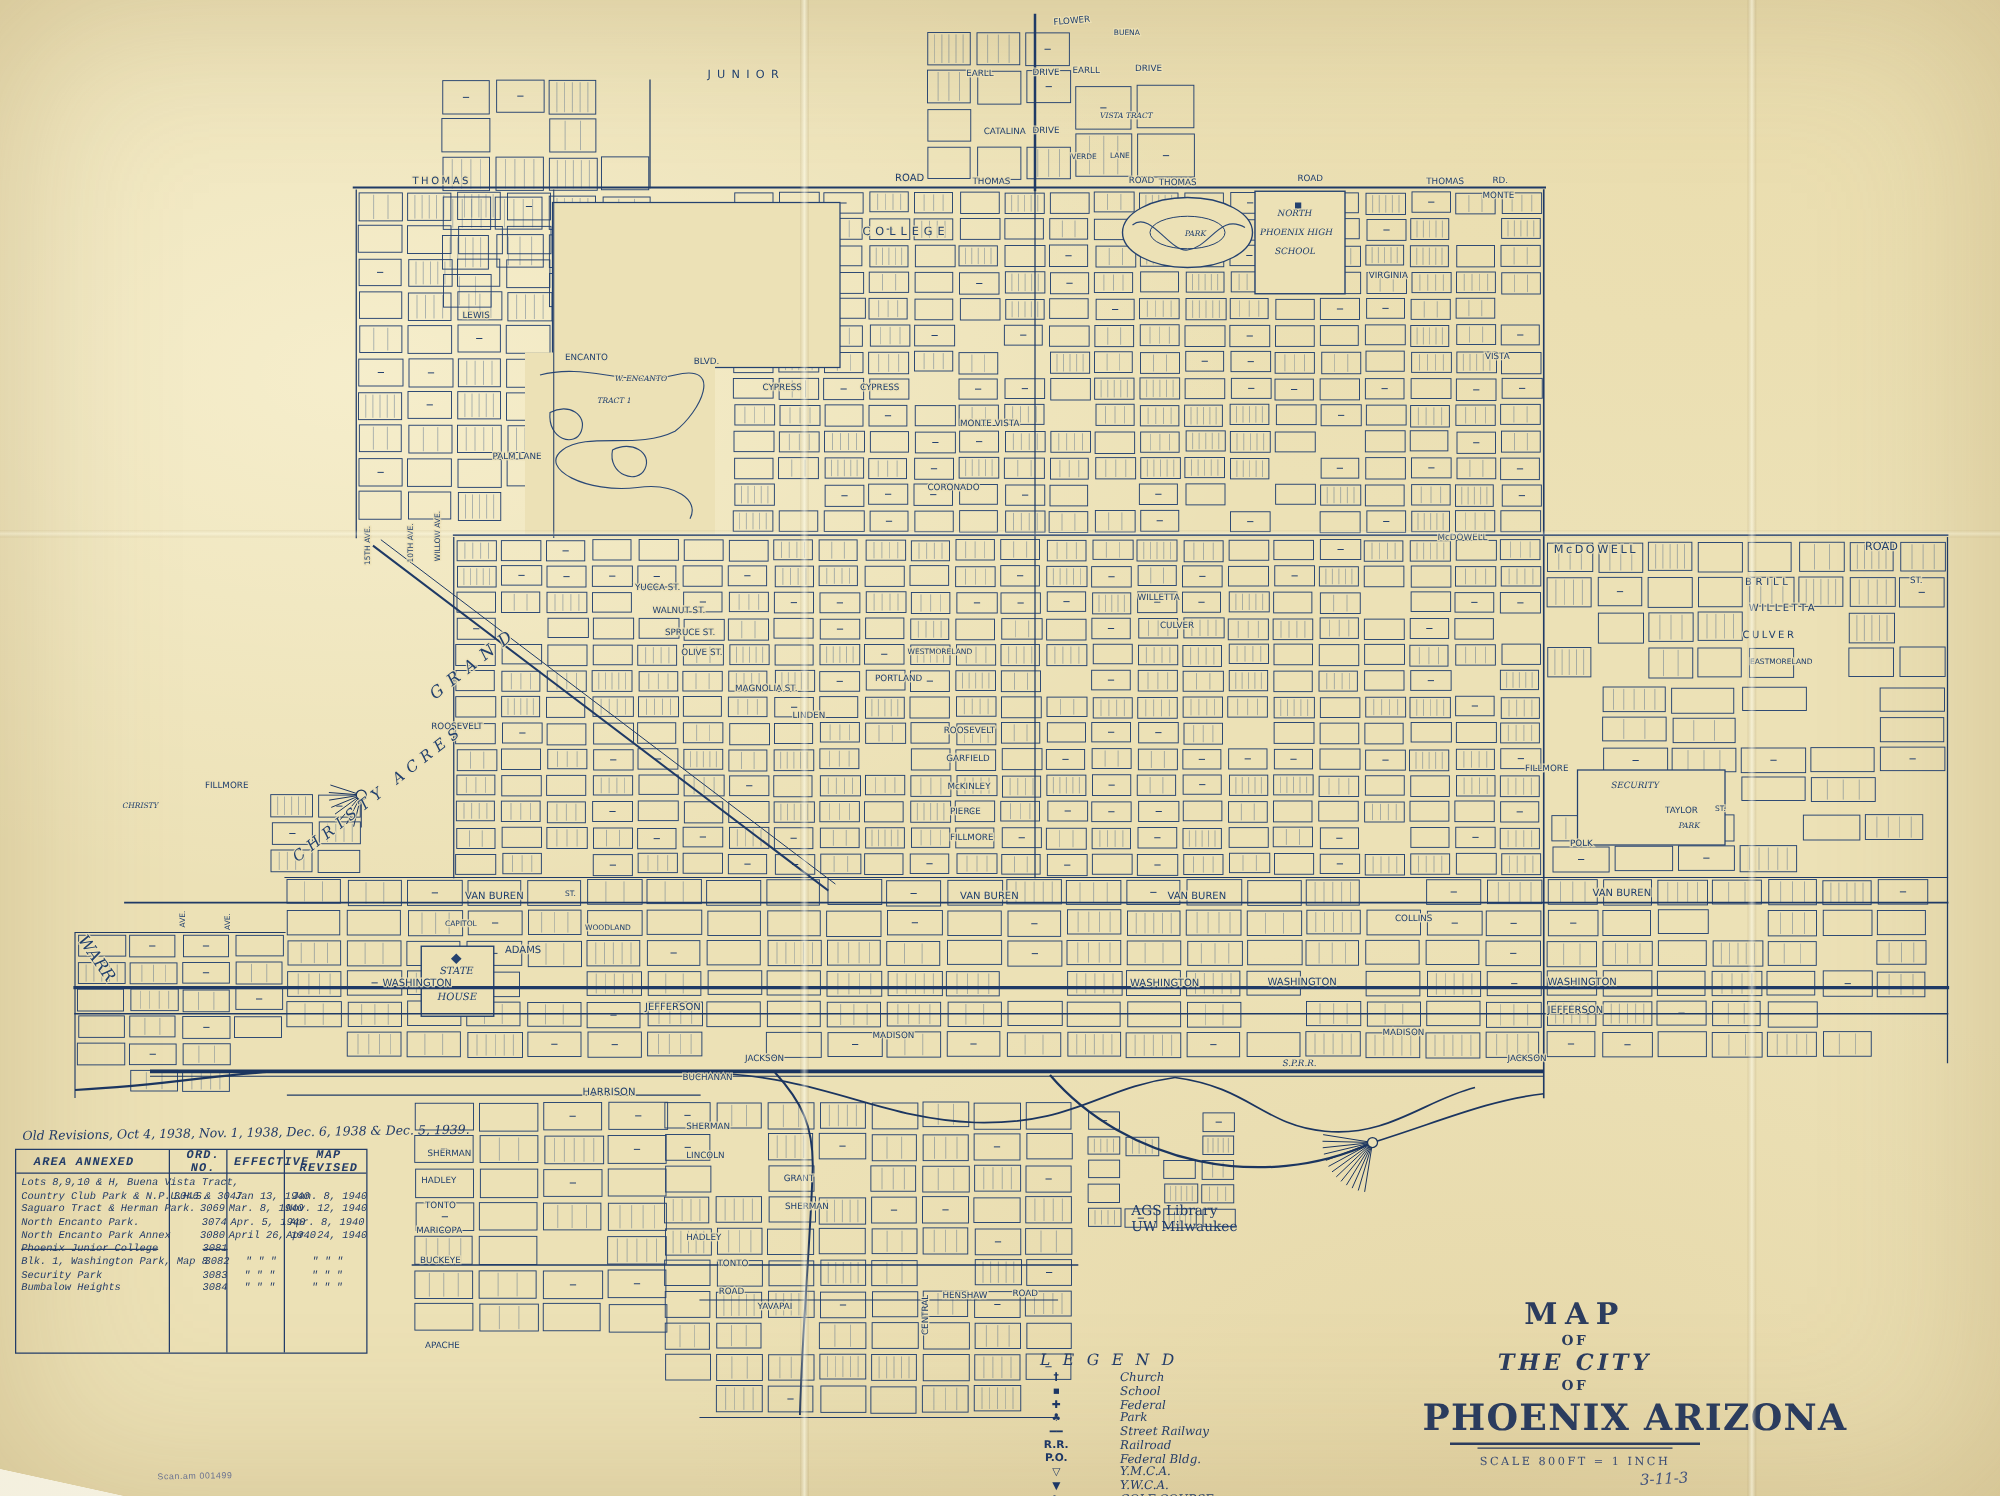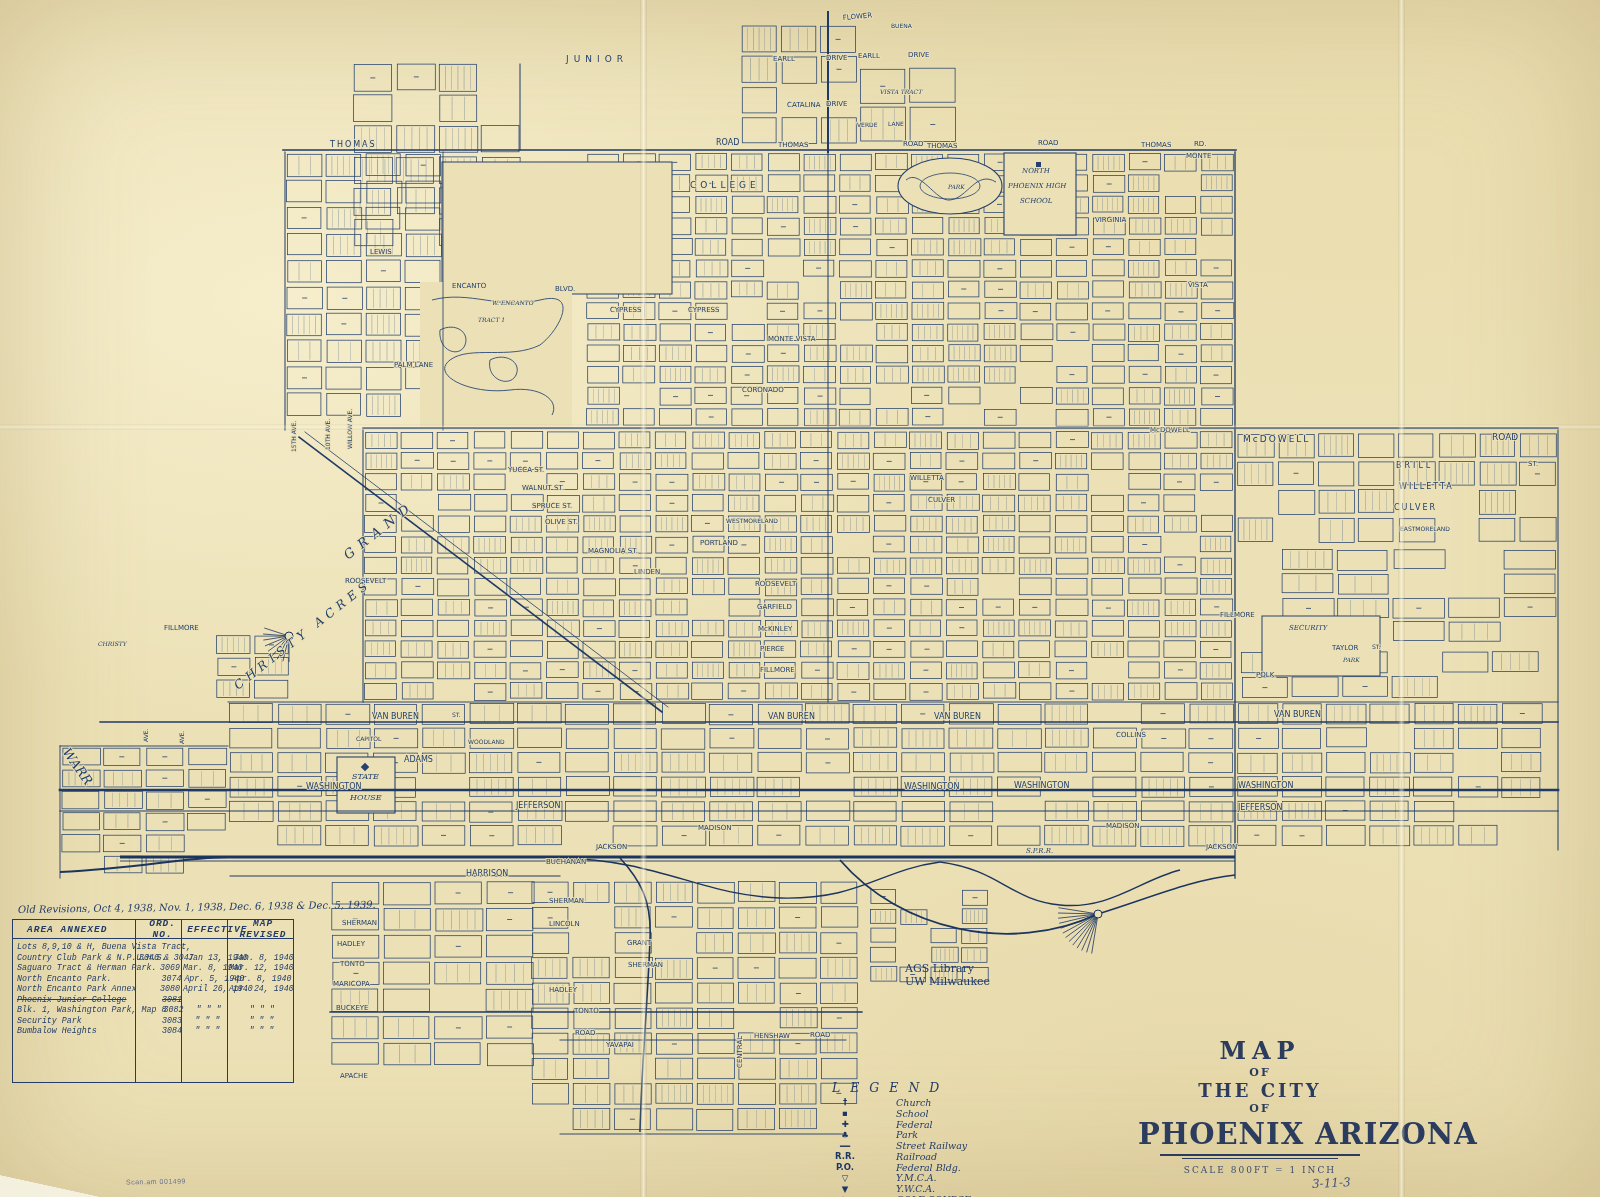--- a/index.html
+++ b/index.html
@@ -51,21 +51,21 @@
   .lg-row{display:flex;align-items:center;height:10.8px;}
   .lg-icon{width:26px;text-align:center;font-size:8.5px;font-weight:bold;
     font-family:"DejaVu Sans",sans-serif;color:#1d3765;}
   .lg-label{font-family:"DejaVu Serif",serif;font-style:italic;font-size:9.5px;padding-left:38px;}
 
   
   .title-block{position:absolute;left:1098px;top:1036px;width:244px;text-align:center;
     color:#2b3c5e;font-family:"DejaVu Serif",serif;margin-left:40px;}
   .tb-map{font-size:24px;font-weight:bold;letter-spacing:6px;}
   .tb-of{font-size:11px;font-weight:bold;letter-spacing:2px;margin-top:1px;}
-  .tb-city{font-size:18px;font-weight:bold;letter-spacing:3px;margin-top:1px;}
+  .tb-city{font-size:18px;font-weight:bold;letter-spacing:3px;margin-top:1px;font-style:italic;}
   .tb-phx{font-size:29px;font-weight:bold;letter-spacing:1px;margin-top:2px;white-space:nowrap;}
   .tb-rule{width:200px;margin:3px auto 0;border-top:2px solid #2b3c5e;}
   .tb-rule2{width:156px;margin:2px auto 0;border-top:1px solid #2b3c5e;}
   .tb-scale{font-size:9px;letter-spacing:2px;margin-top:6px;color:#3a4c74;}
 
   .stamp{position:absolute;left:905px;top:962px;color:#1d3a6b;
     font-family:"DejaVu Serif",serif;font-weight:normal;font-size:11px;line-height:13px;}
 
   .watermark{position:absolute;left:330px;top:1032px;font-family:"DejaVu Serif",serif;
     font-size:110px;color:rgba(255,253,244,.60);letter-spacing:2px;white-space:nowrap;
@@ -3077,21 +3077,21 @@
           <div class="tr">
             <div class="td c0">Country Club Park &amp; N.P.U.H.S.</div>
             <div class="td c1">3046 &amp; 3047</div>
             <div class="td c2">Jan 13, 1940</div>
             <div class="td c3">Jan. 8, 1940</div>
           </div>
           <div class="tr">
             <div class="td c0">Saguaro Tract &amp; Herman Park.</div>
             <div class="td c1">3069</div>
             <div class="td c2">Mar. 8, 1940</div>
-            <div class="td c3">Mar. 12, 1940</div>
+            <div class="td c3">Nov. 12, 1940</div>
           </div>
           <div class="tr">
             <div class="td c0">North Encanto Park.</div>
             <div class="td c1">3074</div>
             <div class="td c2">Apr. 5, 1940</div>
             <div class="td c3">Apr. 8, 1940</div>
           </div>
           <div class="tr">
             <div class="td c0">North Encanto Park Annex</div>
             <div class="td c1">3080</div>

